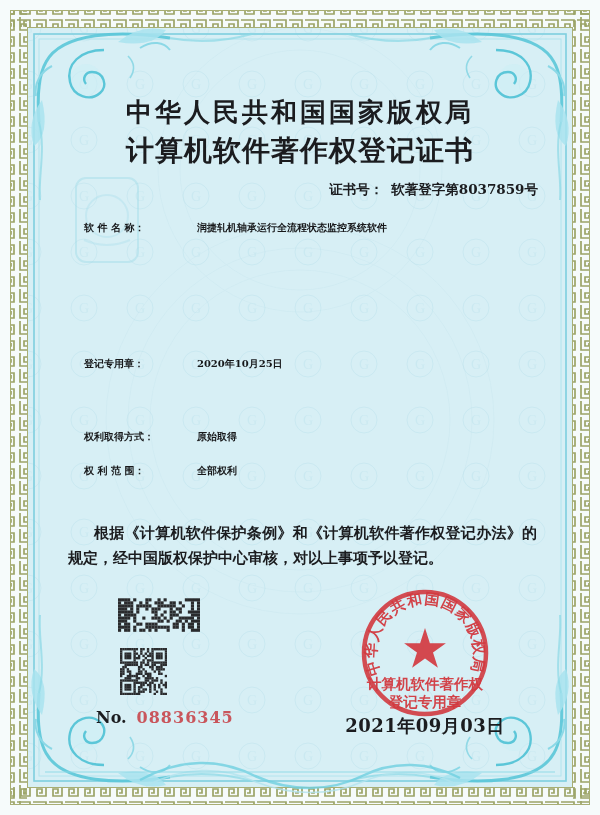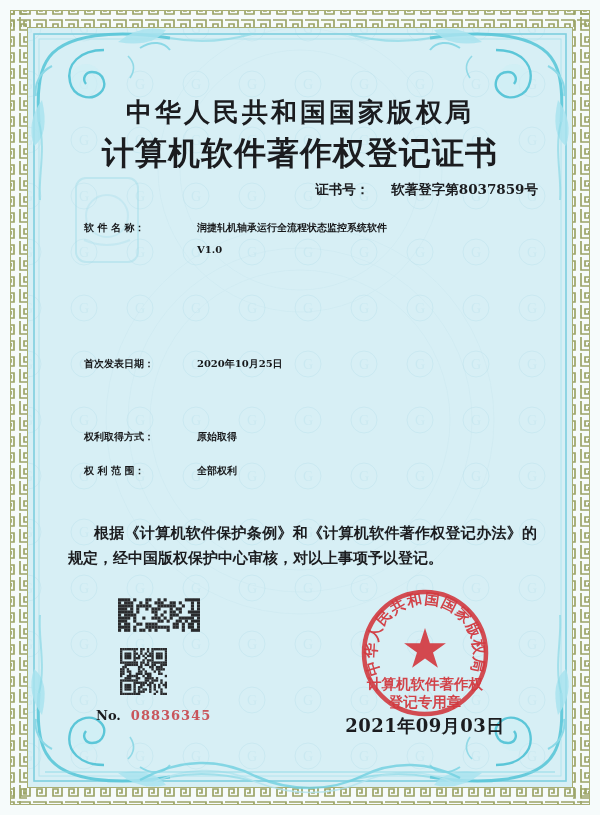--- a/index.html
+++ b/index.html
@@ -1,28 +1,28 @@
 <!DOCTYPE html>
 <html><head>
 <meta charset="utf-8">
 <style>
   html,body{margin:0;padding:0;}
   body{width:600px;height:815px;background:#e8eef0;font-family:"DejaVu Serif","Liberation Serif",serif;}
   .cert{position:relative;width:600px;height:815px;background:#ffffff;overflow:hidden;}
   .deco{position:absolute;left:0;top:0;z-index:0;}
   .txt{position:absolute;z-index:2;color:#1b1c1f;}
   .authority{top:95px;left:0;width:600px;text-align:center;font-size:26px;font-weight:600;letter-spacing:3px;}
-  .title{top:132px;left:0;width:600px;text-align:center;font-size:32px;font-weight:800;letter-spacing:1px;}
+  .title{top:132px;left:0;width:600px;text-align:center;font-size:28px;font-weight:800;letter-spacing:1px;}
   .certno{top:181px;right:62px;font-size:13.5px;font-weight:700;}
-  .certno .certno-value{margin-left:22px;}
+  .certno .certno-value{margin-left:8px;}
   .row{position:absolute;left:70px;z-index:2;font-size:10px;font-weight:700;color:#17181a;white-space:pre;}
   .row .lbl{display:inline-block;min-width:113px;white-space:pre;}
   .row .val{white-space:pre;}
   .statement{top:521px;left:68px;width:469px;font-size:15px;line-height:25px;font-weight:600;text-align:justify;text-indent:26px;}
-  .serial{top:708px;left:96px;font-size:13px;font-weight:600;}
+  .serial{top:708px;left:96px;font-size:16px;font-weight:600;}
   .serial .serial-number{color:#c9565c;letter-spacing:1px;margin-left:10px;font-weight:700;}
   .issue-date{top:714px;left:331px;width:188px;text-align:center;font-size:18px;font-weight:700;letter-spacing:0.5px;}
   .code-box{position:absolute;z-index:2;}
   #barcode-box{left:118px;top:598px;width:82px;height:34px;}
   #qr-box{left:120px;top:648px;width:47px;height:47px;}
   .seal{position:absolute;left:345px;top:573px;z-index:3;}
 </style>
 </head>
 <body>
 
@@ -92,25 +92,22 @@
 
   <div class="txt authority">中华人民共和国国家版权局</div>
   <div class="txt title">计算机软件著作权登记证书</div>
   <div class="txt certno">
     <span>证书号：</span><span class="certno-value">软著登字第8037859号</span>
   </div>
 
   <div class="row" style="top:210px">
     <span class="lbl">软 件 名 称：</span><span class="val">润捷轧机轴承运行全流程状态监控系统软件</span>
   </div>
-  <div class="row" style="top:233px;left:183px">
-    <span class="val">V1.0</span>
-  </div>
   <div class="row" style="top:346px">
-    <span class="lbl">首次发表日期：</span><span class="val">2020年10月25日</span>
+    <span class="lbl">登记专用章：</span><span class="val">2020年10月25日</span>
   </div>
   <div class="row" style="top:419px">
     <span class="lbl">权利取得方式：</span><span class="val">原始取得</span>
   </div>
   <div class="row" style="top:453px">
     <span class="lbl">权 利 范 围：</span><span class="val">全部权利</span>
   </div>
 
   <div class="txt statement">根据《计算机软件保护条例》和《计算机软件著作权登记办法》的规定，经中国版权保护中心审核，对以上事项予以登记。</div>
 

